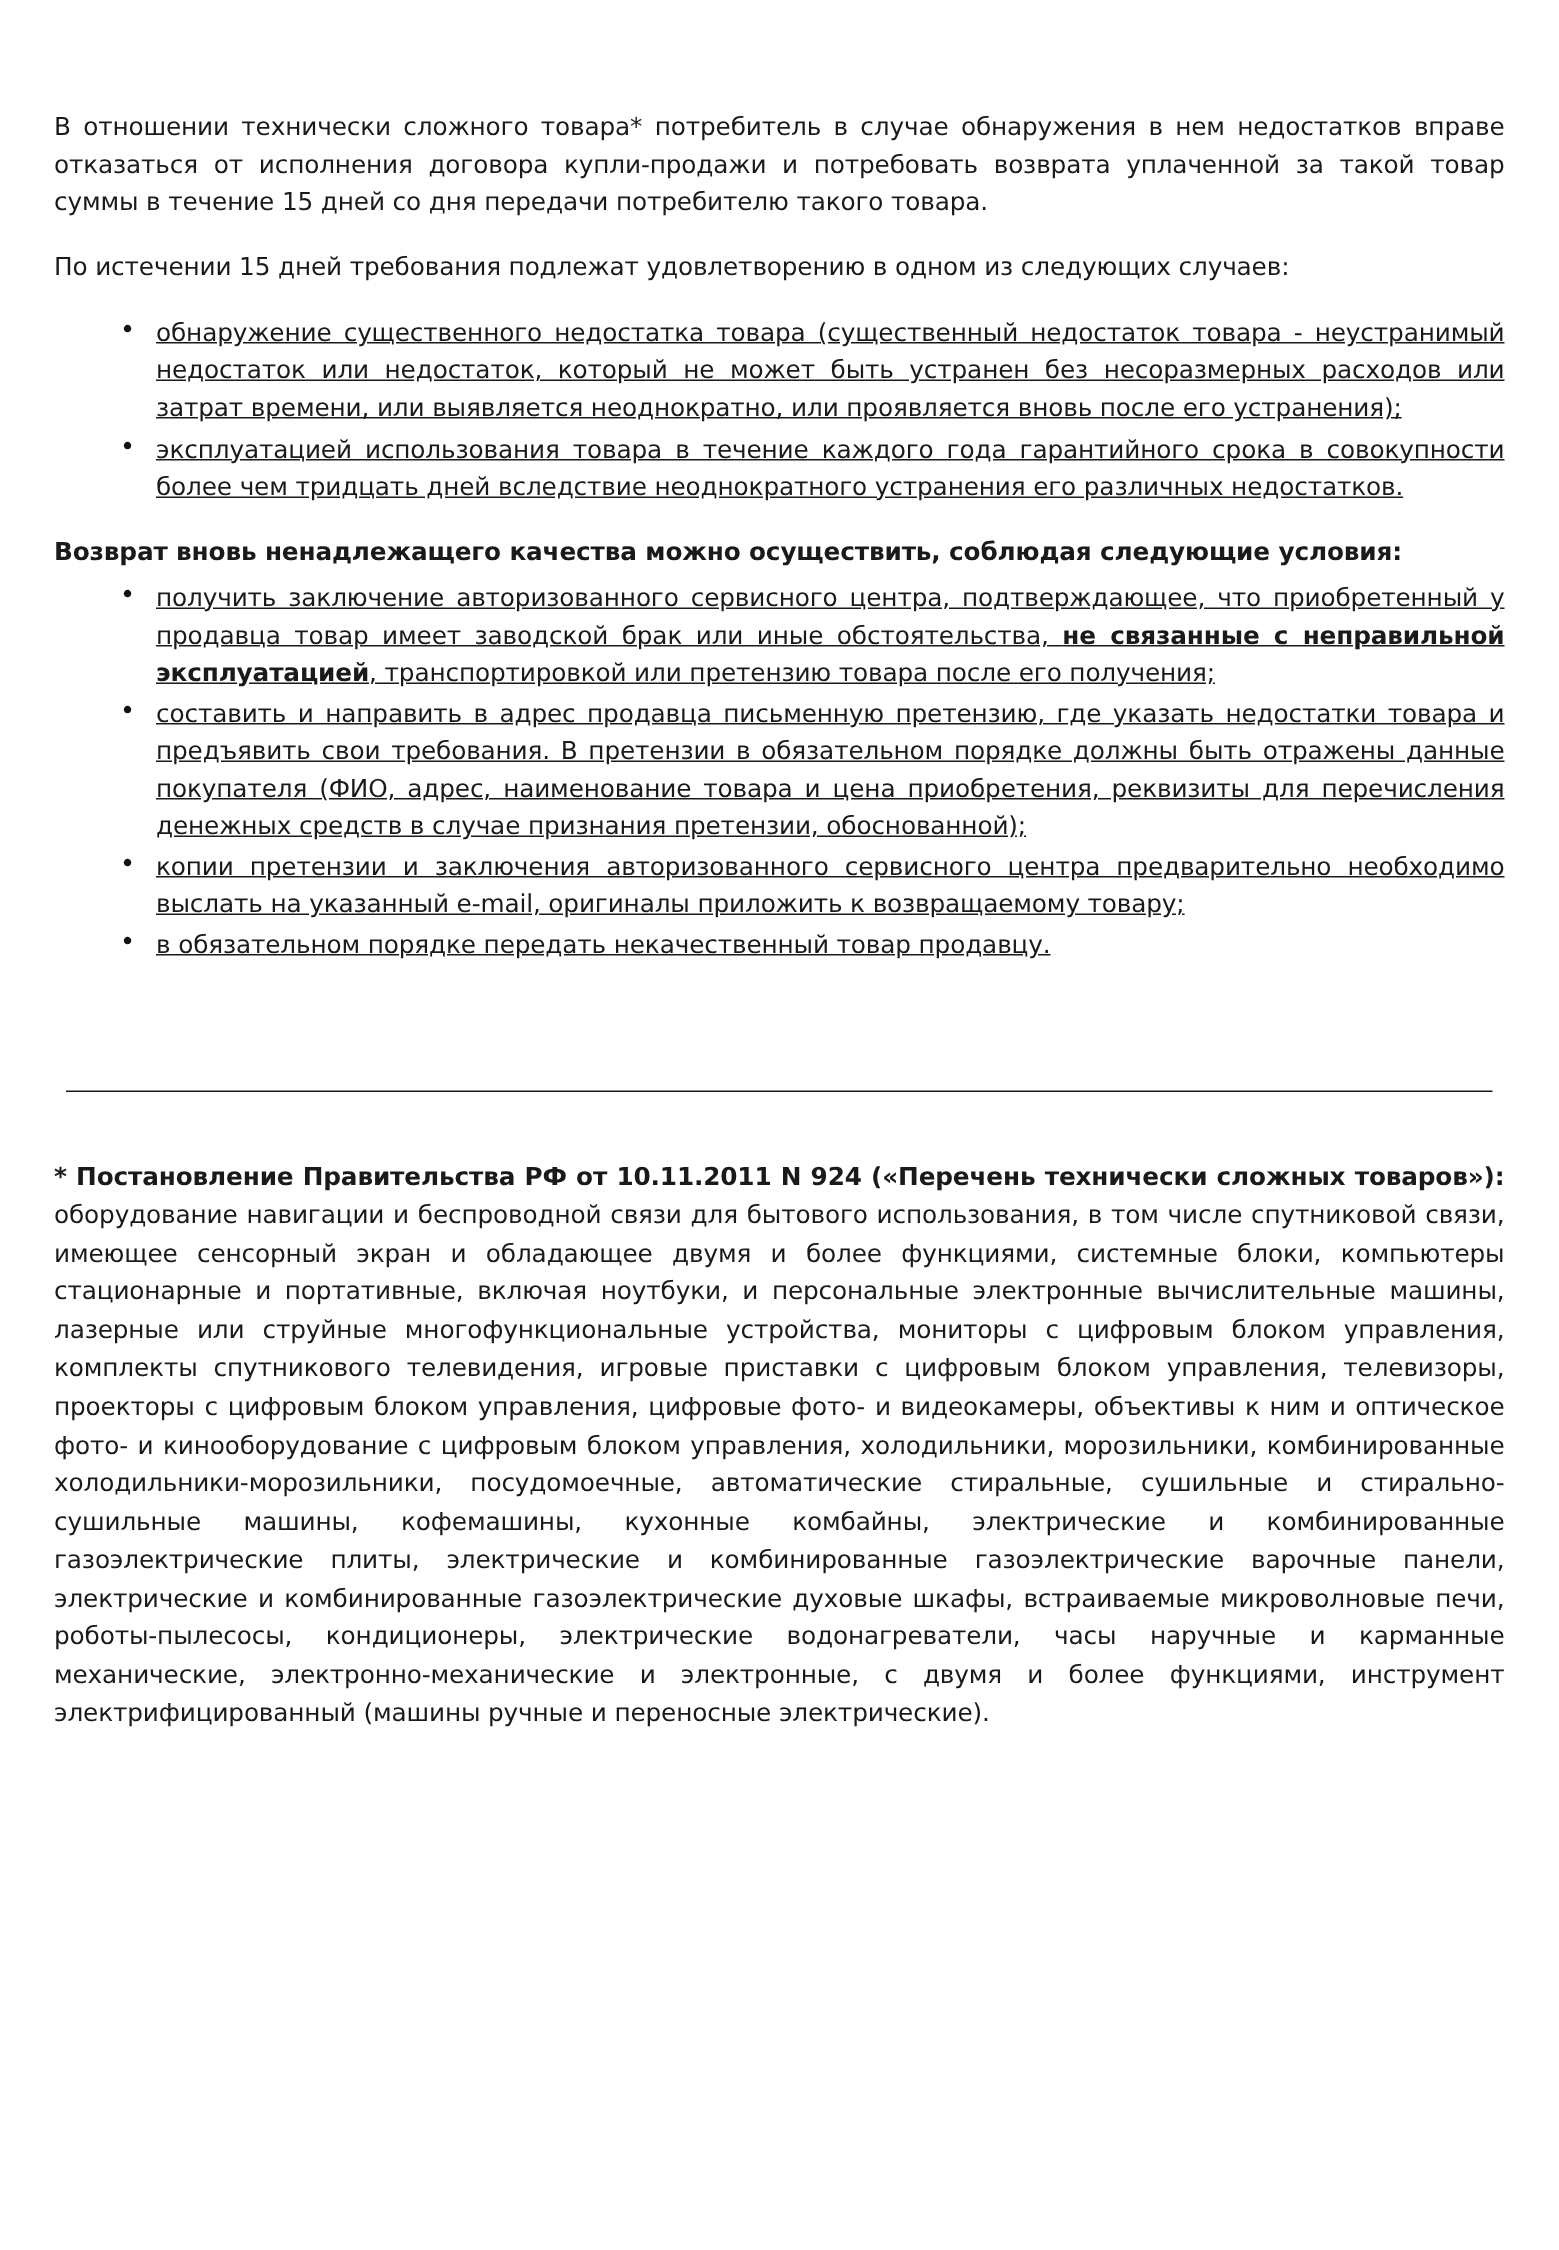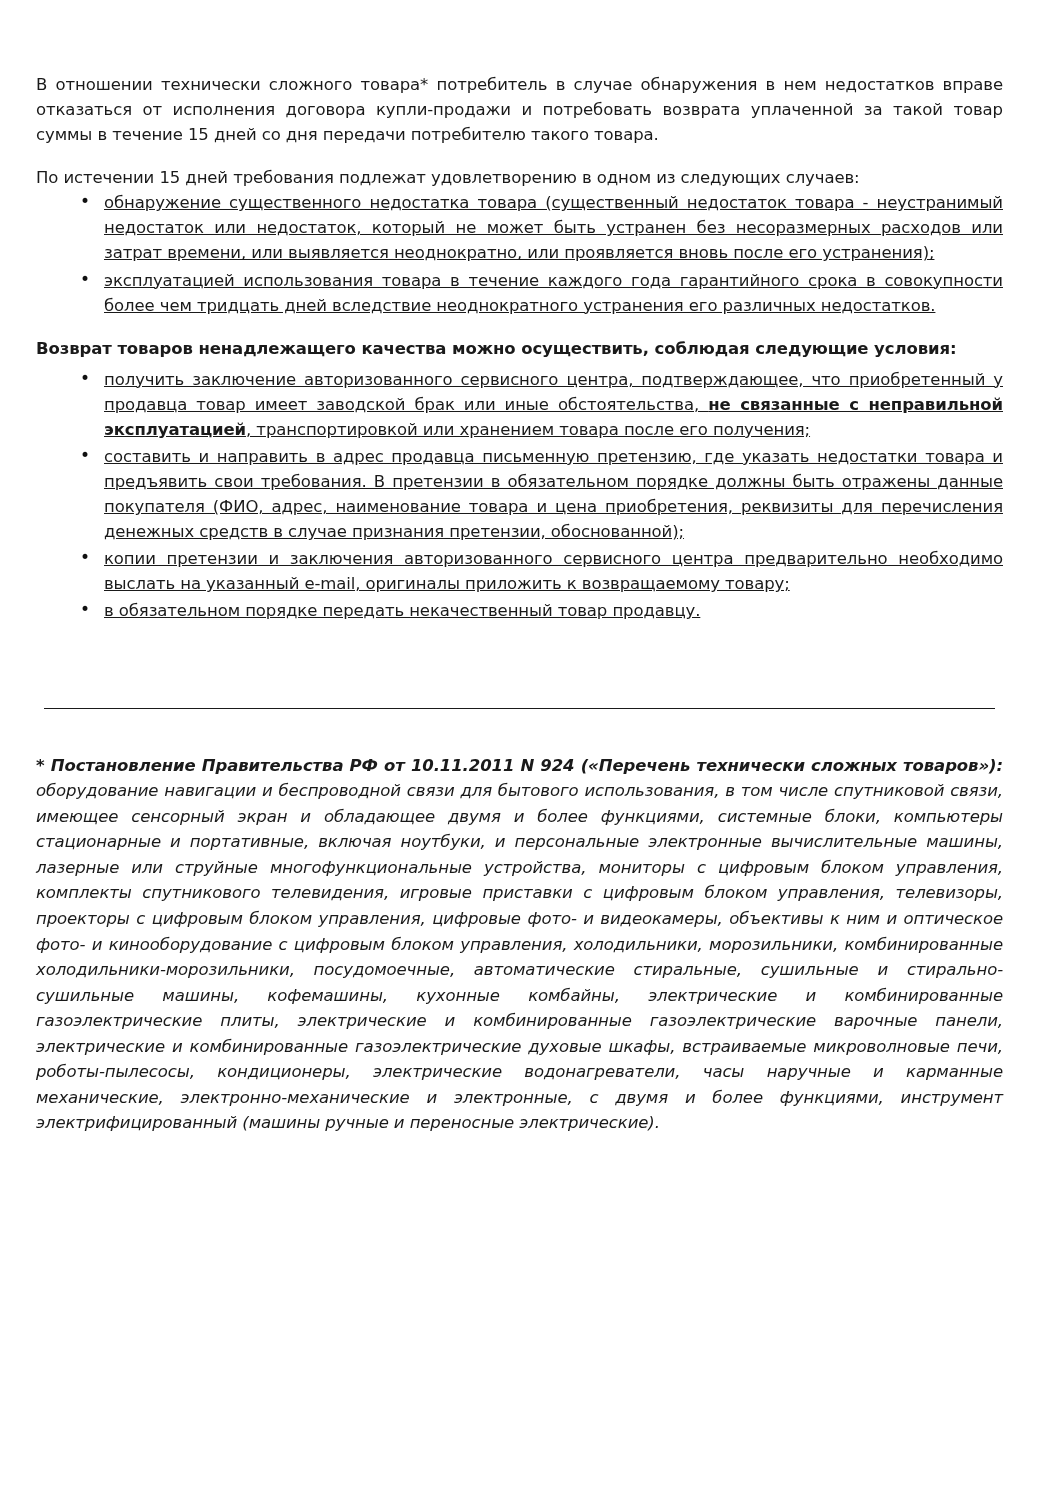--- a/index.html
+++ b/index.html
@@ -26,21 +26,21 @@
     margin: 0 auto;
   }
   p.para {
     margin: 0 0 18px 0;
     font-size: 16.5px;
     line-height: 1.52;
     text-align: justify;
     letter-spacing: -0.1px;
   }
   p.para.tight {
-    margin-bottom: 0;
+    margin-bottom: 19px;
   }
   ul.bullets {
     list-style: none;
     margin: 0 0 18px 0;
     padding: 0;
   }
   ul.bullets li {
     position: relative;
     margin: 0 0 2px 0;
     padding-left: 68px;
@@ -68,21 +68,20 @@
     line-height: 1.52;
     margin: 0 0 6px 0;
     letter-spacing: -0.1px;
   }
   .divider {
     border: 0;
     border-top: 1.5px solid #1a1a1a;
     margin: 40px 8px 44px 8px;
   }
   .footnote {
-    font-style: italic;
     font-size: 16.5px;
     line-height: 1.55;
     text-align: justify;
     letter-spacing: -0.1px;
     margin: 0;
   }
   .footnote .fn-head {
     font-weight: bold;
   }
   .spacer-lg {
@@ -98,26 +97,26 @@
     <p class="para">В отношении технически сложного товара* потребитель в случае обнаружения в нем недостатков вправе отказаться от исполнения договора купли-продажи и потребовать возврата уплаченной за такой товар суммы в течение 15 дней со дня передачи потребителю такого товара.</p>
 
     <p class="para tight">По истечении 15 дней требования подлежат удовлетворению в одном из следующих случаев:</p>
 
     <ul class="bullets">
       <li>обнаружение существенного недостатка товара (существенный недостаток товара - неустранимый недостаток или недостаток, который не может быть устранен без несоразмерных расходов или затрат времени, или выявляется неоднократно, или проявляется вновь после его устранения);</li>
       <li>эксплуатацией использования товара в течение каждого года гарантийного срока в совокупности более чем тридцать дней вследствие неоднократного устранения его различных недостатков.</li>
     </ul>
 
     <p class="section-heading">
-      <span>Возврат товаров ненадлежащего качества можно осуществить, соблюдая следующие условия</span><span>:</span>
+      <span>Возврат вновь ненадлежащего качества можно осуществить, соблюдая следующие условия</span><span>:</span>
     </p>
 
     <ul class="bullets">
       <li>
-        <span>получить заключение авторизованного сервисного центра, подтверждающее, что приобретенный у продавца товар имеет заводской брак или иные обстоятельства, </span><span class="bold">не связанные с неправильной эксплуатацией</span><span>, транспортировкой или хранением товара после его получения;</span>
+        <span>получить заключение авторизованного сервисного центра, подтверждающее, что приобретенный у продавца товар имеет заводской брак или иные обстоятельства, </span><span class="bold">не связанные с неправильной эксплуатацией</span><span>, транспортировкой или претензию товара после его получения;</span>
       </li>
       <li>составить и направить в адрес продавца письменную претензию, где указать недостатки товара и предъявить свои требования. В претензии в обязательном порядке должны быть отражены данные покупателя (ФИО, адрес, наименование товара и цена приобретения, реквизиты для перечисления денежных средств в случае признания претензии, обоснованной);</li>
       <li>копии претензии и заключения авторизованного сервисного центра предварительно необходимо выслать на указанный e-mail, оригиналы приложить к возвращаемому товару;</li>
       <li>в обязательном порядке передать некачественный товар продавцу.</li>
     </ul>
 
     <div class="spacer-lg"></div>
 
     <hr class="divider">
 

